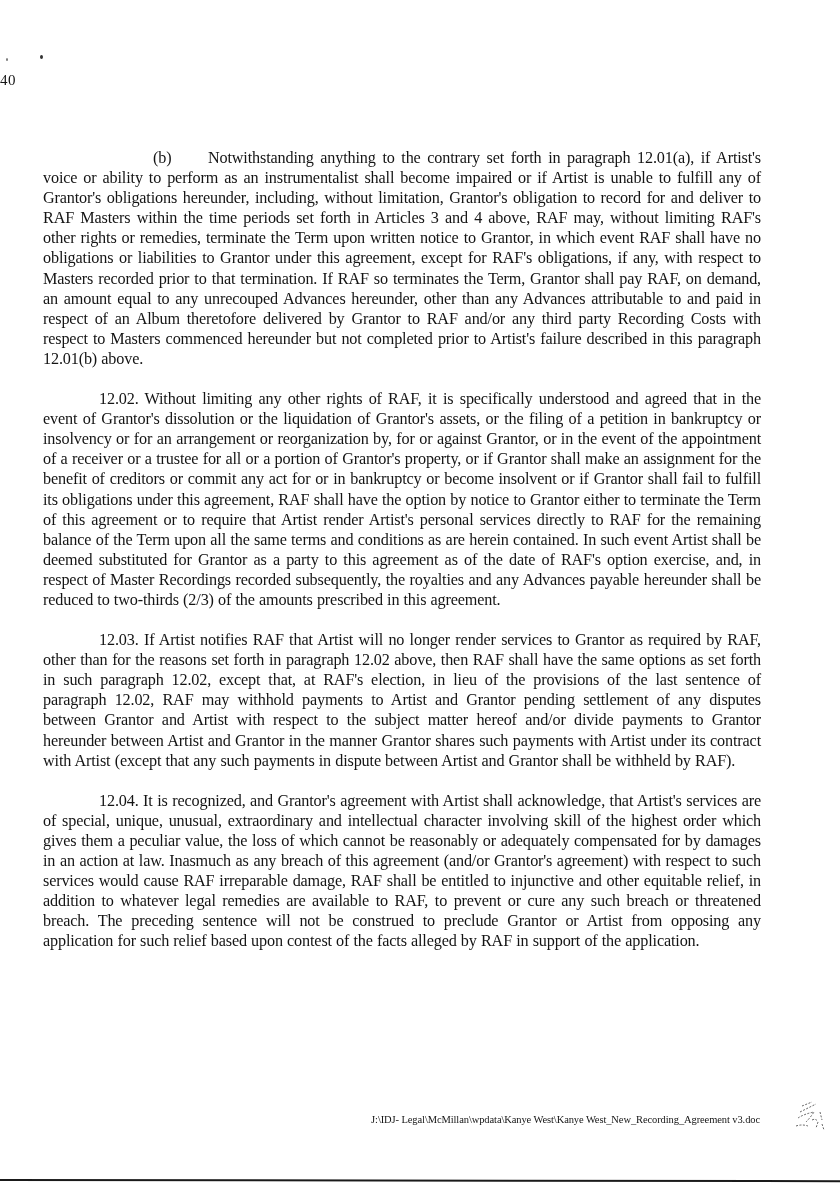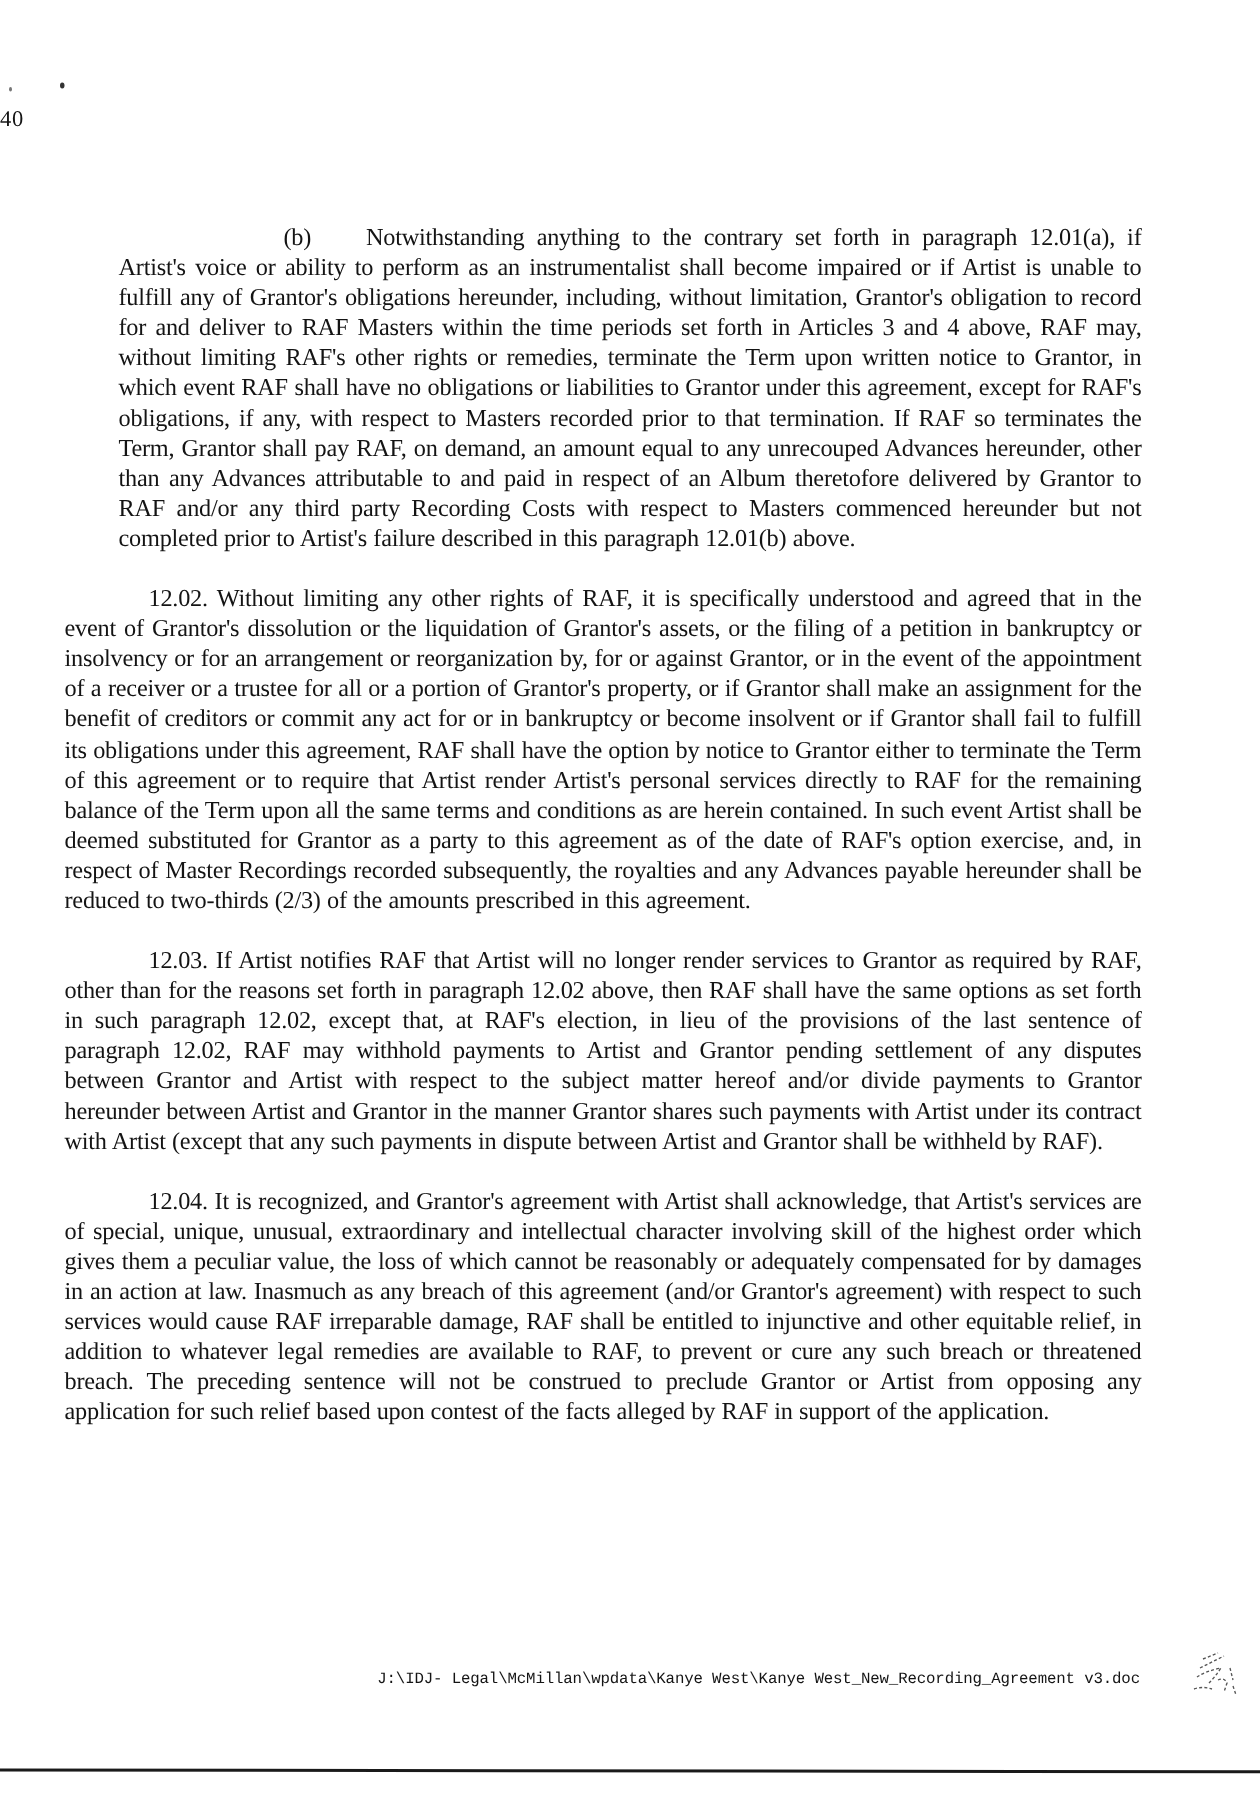--- a/index.html
+++ b/index.html
@@ -41,36 +41,34 @@
       text-align: justify;
       letter-spacing: -0.15px;
       word-spacing: 0.3px;
     }
     .para {
       margin: 0 0 20px 0;
       text-indent: 56px;
     }
     .para.sub {
       text-indent: 110px;
-      margin-left: 36px;
     }
     .para.sub .label {
       display: inline-block;
       width: 55px;
       text-indent: 0;
     }
     .footer-path {
       position: absolute;
       top: 1114px;
       left: 0;
       width: 760px;
       text-align: right;
       font-size: 10.5px;
       letter-spacing: -0.1px;
-      font-family: Liberation Mono, monospace;
     }
     .initials {
       position: absolute;
       left: 792px;
       top: 1098px;
       width: 36px;
       height: 36px;
     }
     .bottom-rule {
       position: absolute;

